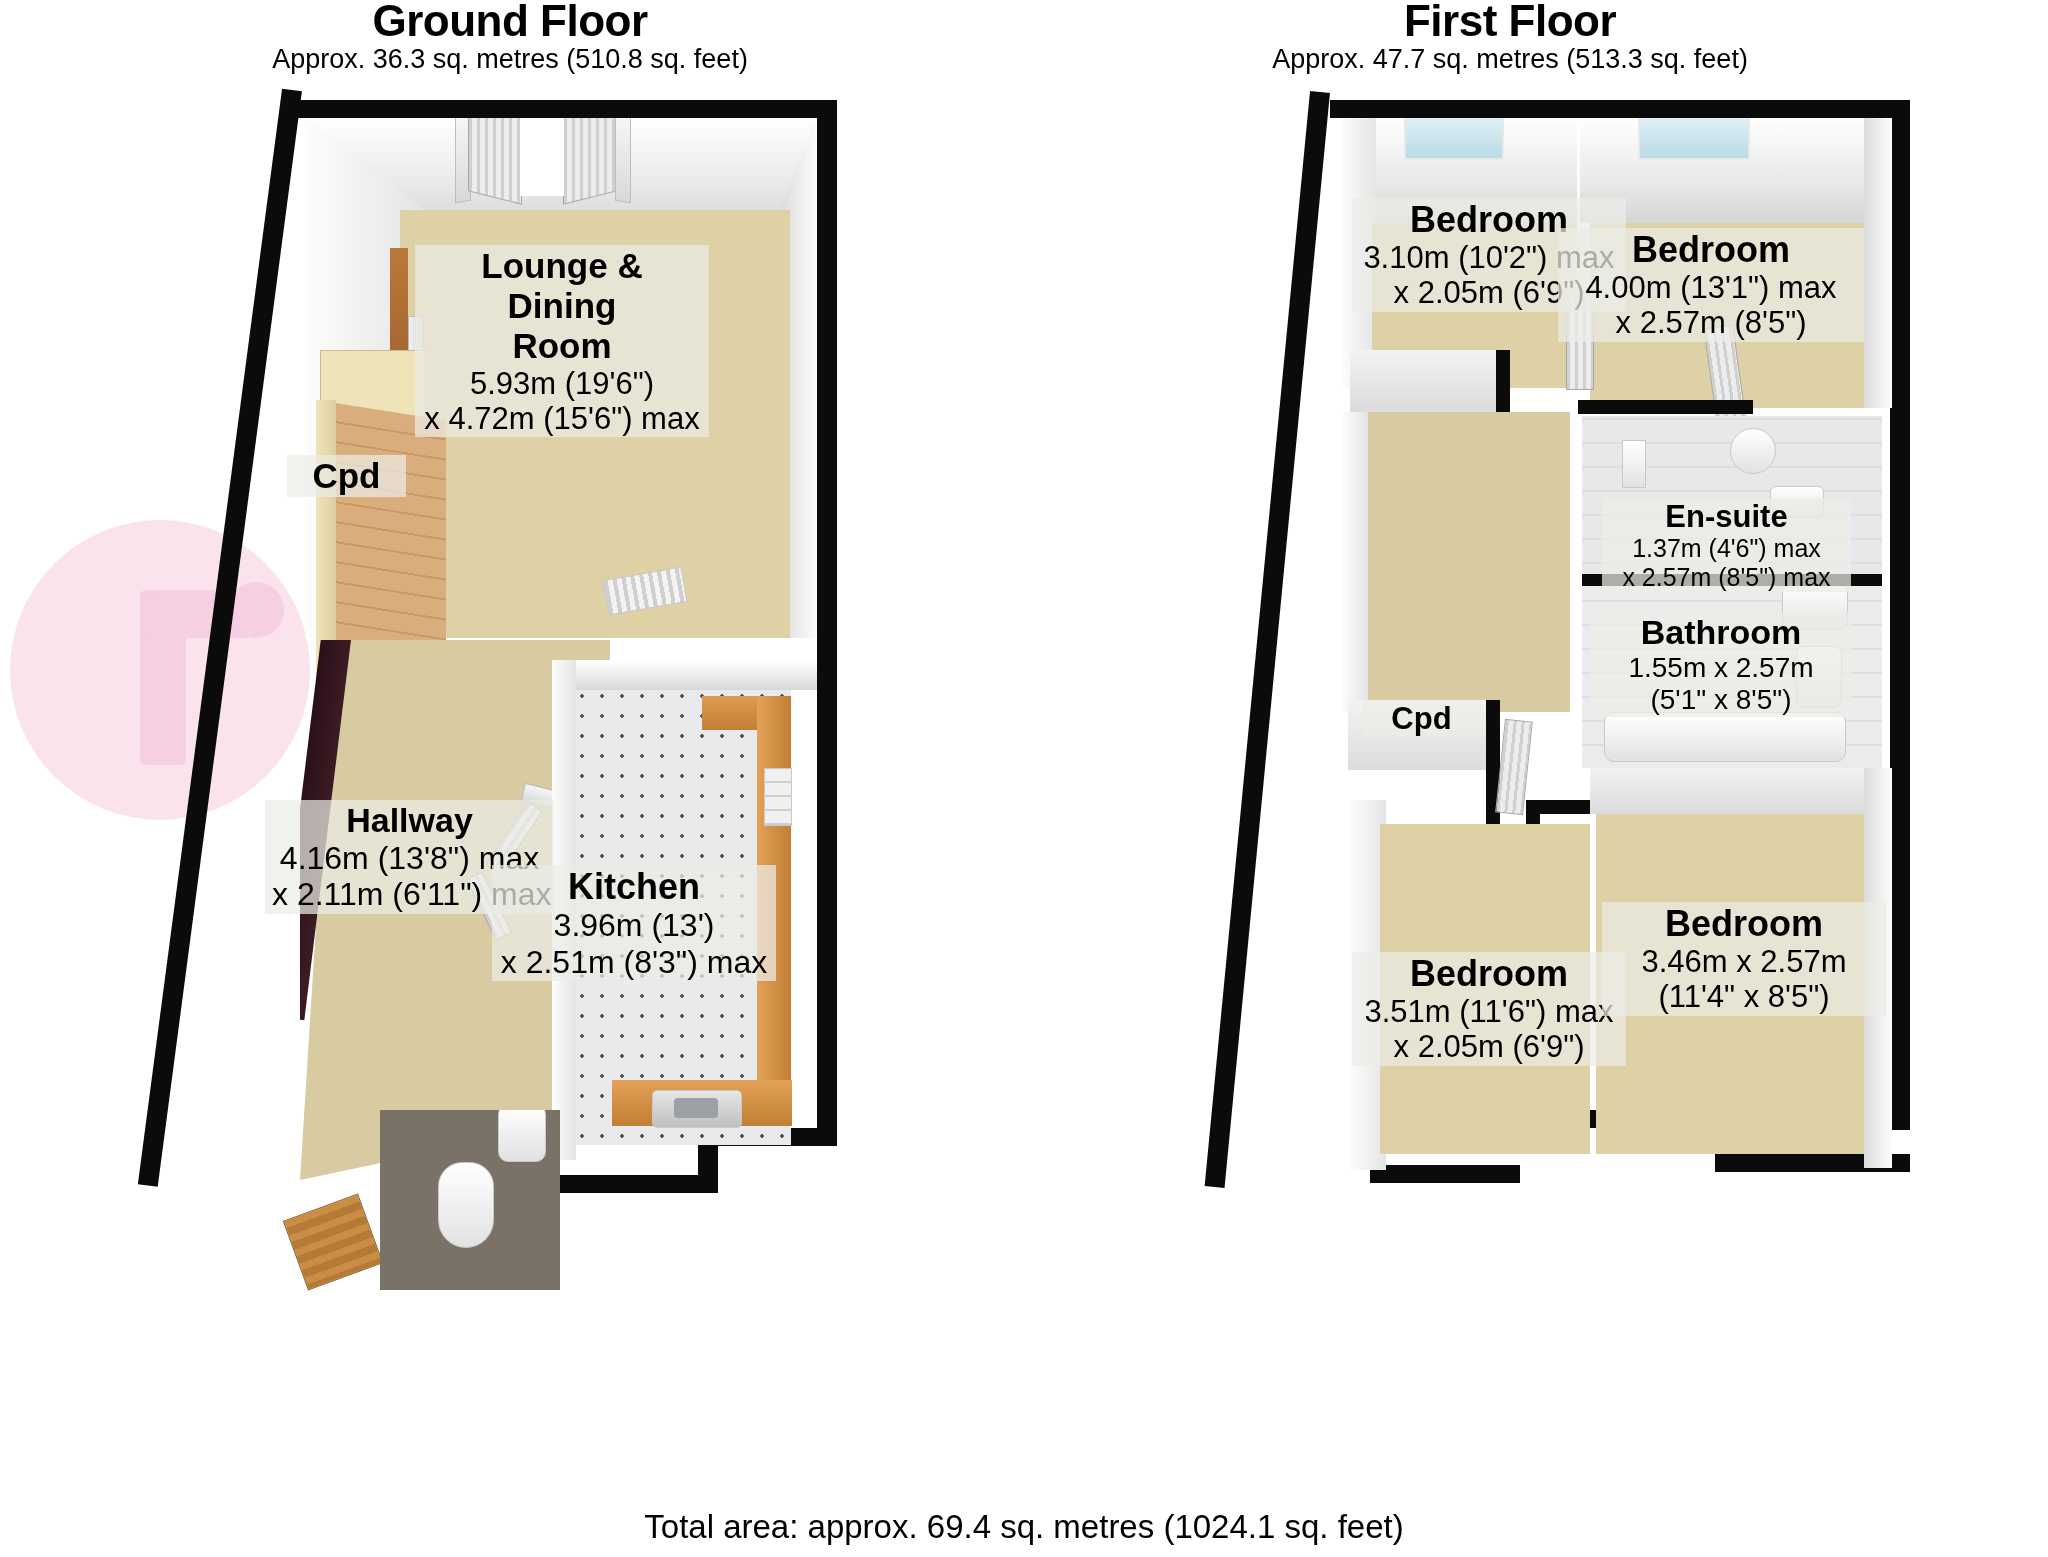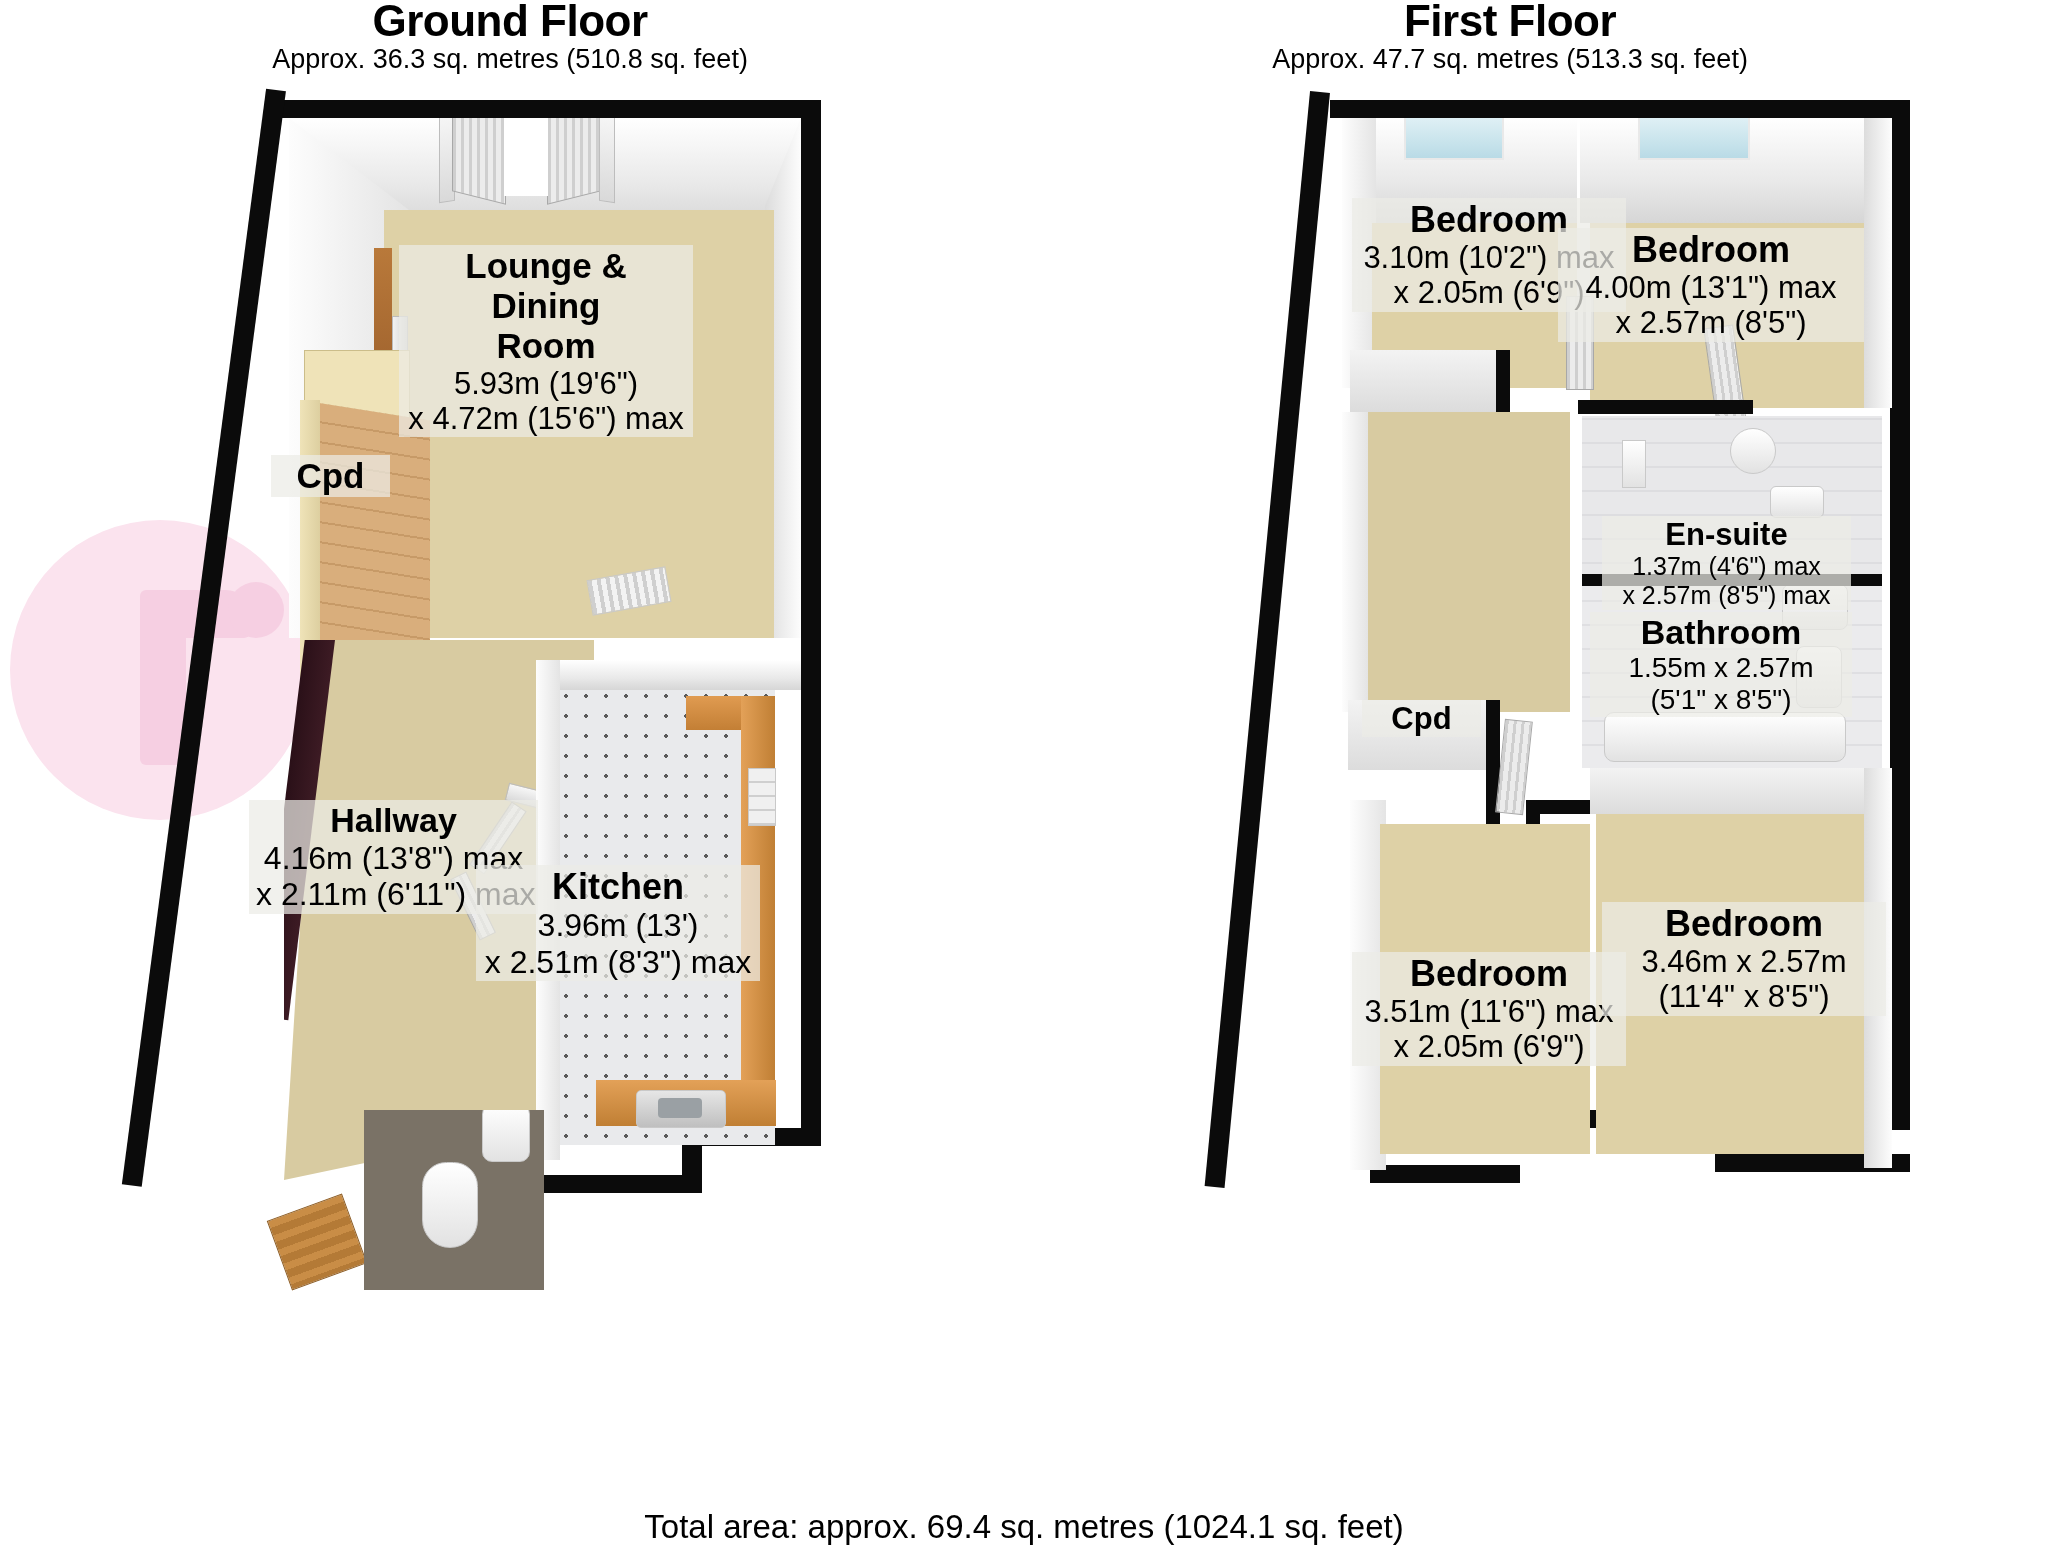--- a/index.html
+++ b/index.html
@@ -68,21 +68,21 @@
   <div class="rarm"></div>
   <div class="rdot"></div>
 </div>
 
 <div class="floor-title" id="gf-title">Ground Floor</div>
 <div class="floor-sub" id="gf-sub">Approx. 36.3 sq. metres (510.8 sq. feet)</div>
 
 <div class="floor-title" id="ff-title">First Floor</div>
 <div class="floor-sub" id="ff-sub">Approx. 47.7 sq. metres (513.3 sq. feet)</div>
 
-<div class="plan" id="ground-plan" style="left:214px;top:100px;width:760px;height:1220px;">
+<div class="plan" id="ground-plan" style="left:230px;top:100px;width:760px;height:1220px;">
 
   <svg width="760" height="1220" style="position:absolute;left:0;top:0;">
 
     <polygon points="60,10 452,10 452,2 520,2 520,10 540,10 540,2 600,2 600,10 455,10
                      470,440 530,440 530,1035 250,1035 250,1005 60,1005" fill="none"></polygon>
 
     <polygon points="55,0 605,0 605,1045 238,1045 0,1215 0,1215" fill="none"></polygon>
   </svg>
 
   <div class="wallblk" style="left:55px;top:0px;width:552px;height:18px;"></div>
@@ -284,21 +284,21 @@
     <span class="dm">x 2.05m (6'9")</span>
   </div>
 
   <div class="lbl" style="left:268px;top:128px;width:292px;font-size:31px;">
     <span class="nm" style="font-size:36px;">Bedroom</span>
     <span class="dm">4.00m (13'1") max</span>
     <span class="dm">x 2.57m (8'5")</span>
   </div>
 
 
-  <div class="lbl" style="left:312px;top:416px;width:235px;font-size:25px;">
+  <div class="lbl" style="left:312px;top:398px;width:235px;font-size:25px;">
     <span class="nm" style="font-size:31px;">En-suite</span>
     <span class="dm">1.37m (4'6") max</span>
     <span class="dm">x 2.57m (8'5") max</span>
   </div>
 
   <div class="lbl" style="left:300px;top:512px;width:248px;font-size:28px;">
     <span class="nm" style="font-size:34px;">Bathroom</span>
     <span class="dm">1.55m x 2.57m</span>
     <span class="dm">(5'1" x 8'5")</span>
   </div>

